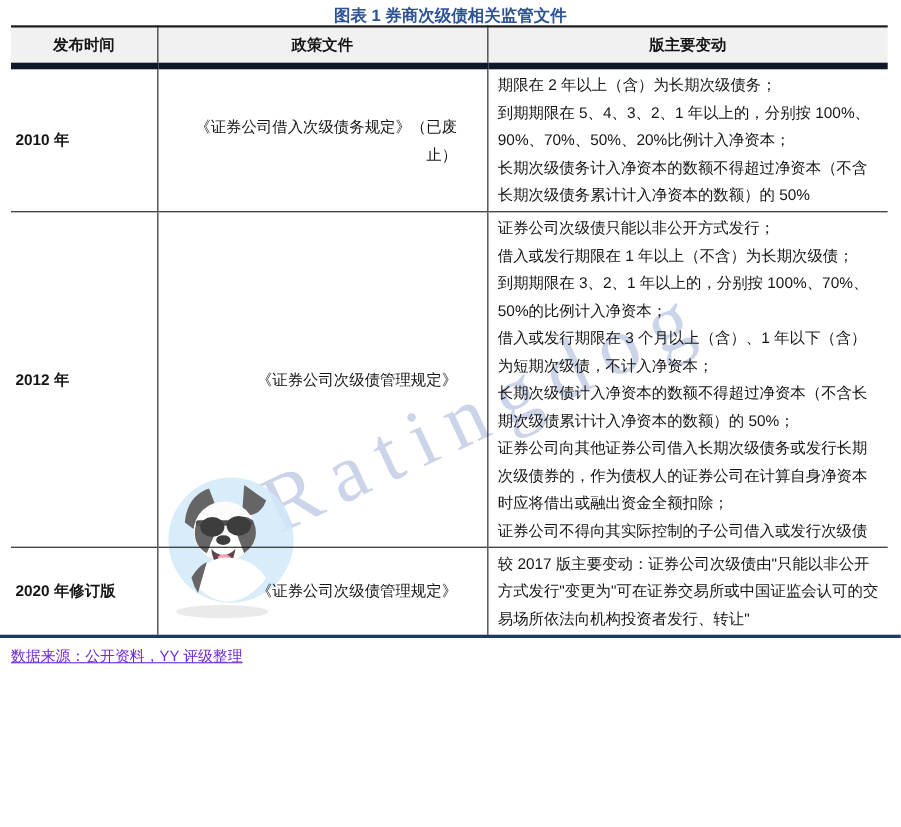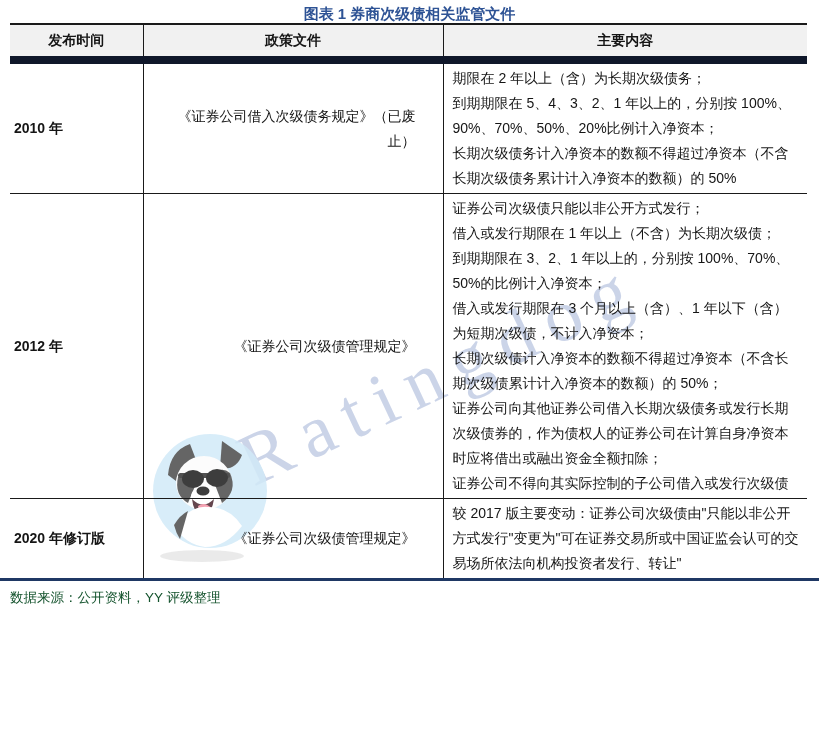--- a/index.html
+++ b/index.html
@@ -16,33 +16,33 @@
     position: relative; z-index: 2;
     margin-left: 10px; width: 797px;
     border-collapse: collapse; table-layout: fixed;
     border-top: 2px solid #1a1a1a;
     background: transparent;
   }
   col.c1 { width: 133px; } col.c2 { width: 300px; } col.c3 { width: 364px; }
   th {
     background: #F1F1F1; height: 36px;
     font-size: 14px; font-weight: bold; text-align: center;
-    border-bottom: 8px solid #0f172a;
+    border-bottom: 6px solid #0f172a;
   }
   th + th, td + td { border-left: 1px solid #1a1a1a; }
   tr + tr td { border-top: 1px solid #1a1a1a; }
   td { font-size: 14px; line-height: 25px; vertical-align: middle; background: transparent; }
   td.c-time { text-align: left; font-weight: bold; padding: 2px 4px; }
   td.c-policy { text-align: right; padding: 2px 27px; }
   td.c-content { vertical-align: top; text-align: left; padding: 2px 8px 2px 9px; }
   .para { margin: 0; }
   .b { font-weight: normal; }
 
   .navy-bar { width: 819px; height: 3px; background: #1F3864; }
-  .source-note { margin: 8px 0 0 10px; font-size: 13.5px; color: #14532d; }
+  .source-note { margin: 8px 0 0 10px; font-size: 13.5px; color: #6d28d9; text-decoration: underline; }
 
   
   .wm-text {
     position: absolute; z-index: 1; left: 243px; top: 424px;
     font-family: "Liberation Serif", "DejaVu Serif", serif;
     font-size: 74px; line-height: 80px; letter-spacing: 14px;
     color: rgba(160, 176, 214, 0.55);
     transform: rotate(-25deg); transform-origin: 0 50%;
     white-space: nowrap; pointer-events: none;
   }
@@ -84,21 +84,21 @@
   <table class="reg-table">
     <colgroup>
         <col class="c1">
         <col class="c2">
         <col class="c3">
       </colgroup>
     <thead>
       <tr>
         <th>发布时间</th>
         <th>政策文件</th>
-        <th>主要内容</th>
+        <th>版主要变动</th>
       </tr>
     </thead>
     <tbody>
         <tr>
           <td class="c-time">2010 年</td>
           <td class="c-policy">《证券公司借入次级债务规定》（已废止）</td>
           <td class="c-content">
             <div class="para"><span>期限在 2 年以上（含）为长期次级债务；</span></div>
             <div class="para"><span>到期期限在 5、4、3、2、1 年以上的，分别按 100%、90%、70%、50%、20%比例计入净资本；</span></div>
             <div class="para"><span>长期次级债务计入净资本的数额不得超过净资本（不含长期次级债务累计计入净资本的数额）的 50%</span></div>

